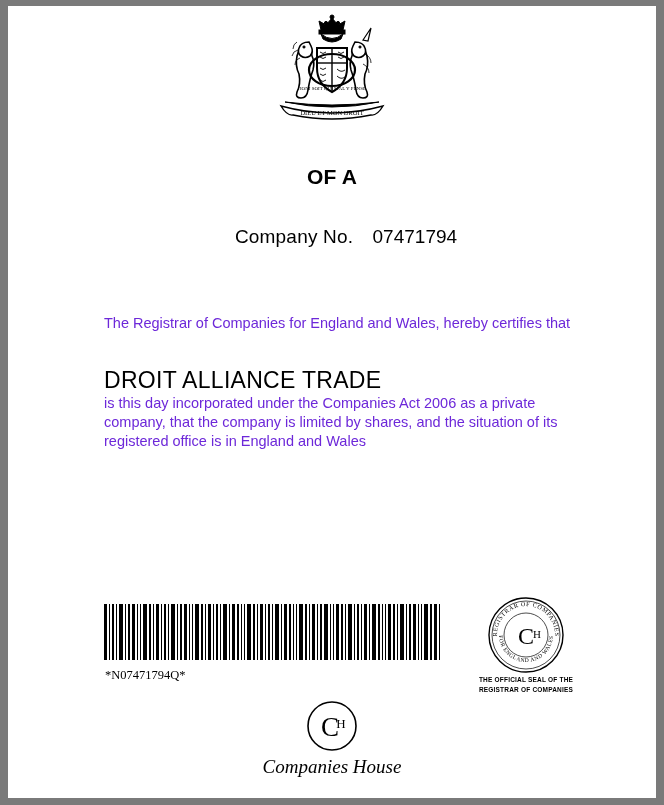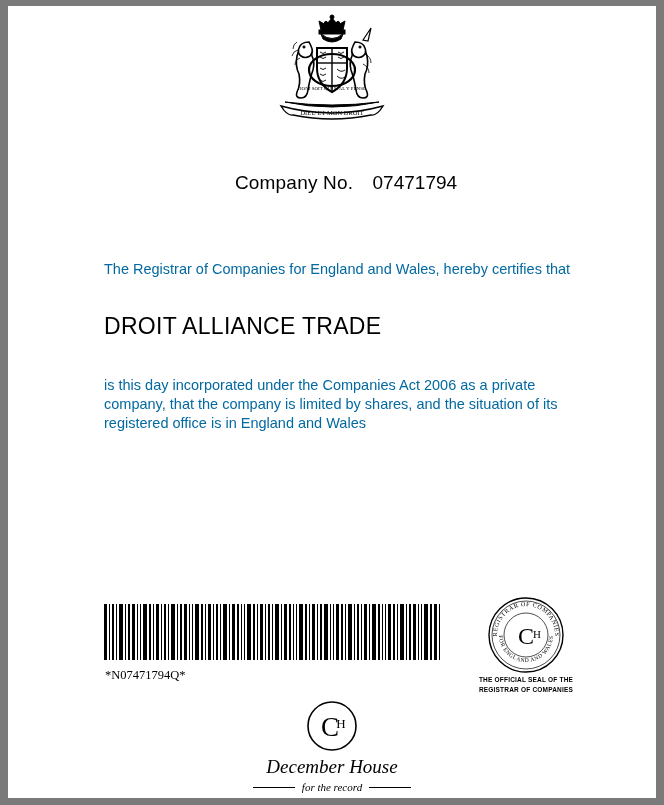--- a/index.html
+++ b/index.html
@@ -58,30 +58,29 @@
 
   
   .body-block {
     margin-top: 66px;
     padding-left: 96px;
     padding-right: 64px;
   }
   .para {
     font-size: 14.5px;
     line-height: 19px;
-    color: #0369a1;
+    color: #6d28d9;
   }
   .company-name {
     font-size: 23px;
     margin-top: 34px;
     color: #000;
     letter-spacing: 0.3px;
   }
   .para-2 {
-    margin-top: 36px;
   }
   .para-3 {
     margin-top: 26px;
   }
 
   
   .lower {
     position: absolute;
     left: 0;
     top: 590px;
@@ -227,20 +226,21 @@
           <text x="75" y="101" font-size="6.5" text-anchor="middle" font-family="Liberation Serif, serif" stroke="none" fill="#000">DIEU ET MON DROIT</text>
 
           <ellipse cx="75" cy="56" rx="23" ry="16" fill="none" stroke-width="2.2"></ellipse>
           <text x="75" y="76" font-size="5" text-anchor="middle" font-family="Liberation Serif, serif" stroke="none" fill="#000">HONI SOIT QUI MAL Y PENSE</text>
         </g>
       </svg>
     </div>
   </div>
 
   <div class="title-block">
+    <div class="title-line">OF A</div>
   </div>
 
   <div class="company-no">
     <span class="label">Company No.</span>
     <span class="value">07471794</span>
   </div>
 
   <div class="body-block">
     <div class="para">The Registrar of Companies for England and Wales, hereby certifies that</div>
     <div class="company-name">DROIT ALLIANCE TRADE</div>
@@ -362,21 +362,16 @@
   </div>
 
   <div class="footer">
     <div class="footer-mark">
       <svg width="52" height="52" viewBox="0 0 52 52" xmlns="http://www.w3.org/2000/svg">
         <circle cx="26" cy="26" r="24" fill="none" stroke="#000" stroke-width="1.6"></circle>
         <text x="24" y="36" font-size="27" text-anchor="middle" font-family="Liberation Serif, serif" fill="#000">C</text>
         <text x="35" y="28" font-size="13" text-anchor="middle" font-family="Liberation Serif, serif" fill="#000">H</text>
       </svg>
     </div>
-    <div class="footer-name">December House</div>
-    <div class="footer-tag">
-      <span class="rule"></span>
-      <span>for the record</span>
-      <span class="rule"></span>
-    </div>
+    <div class="footer-name">Companies House</div>
   </div>
 
 </div>
 
 </body></html>

